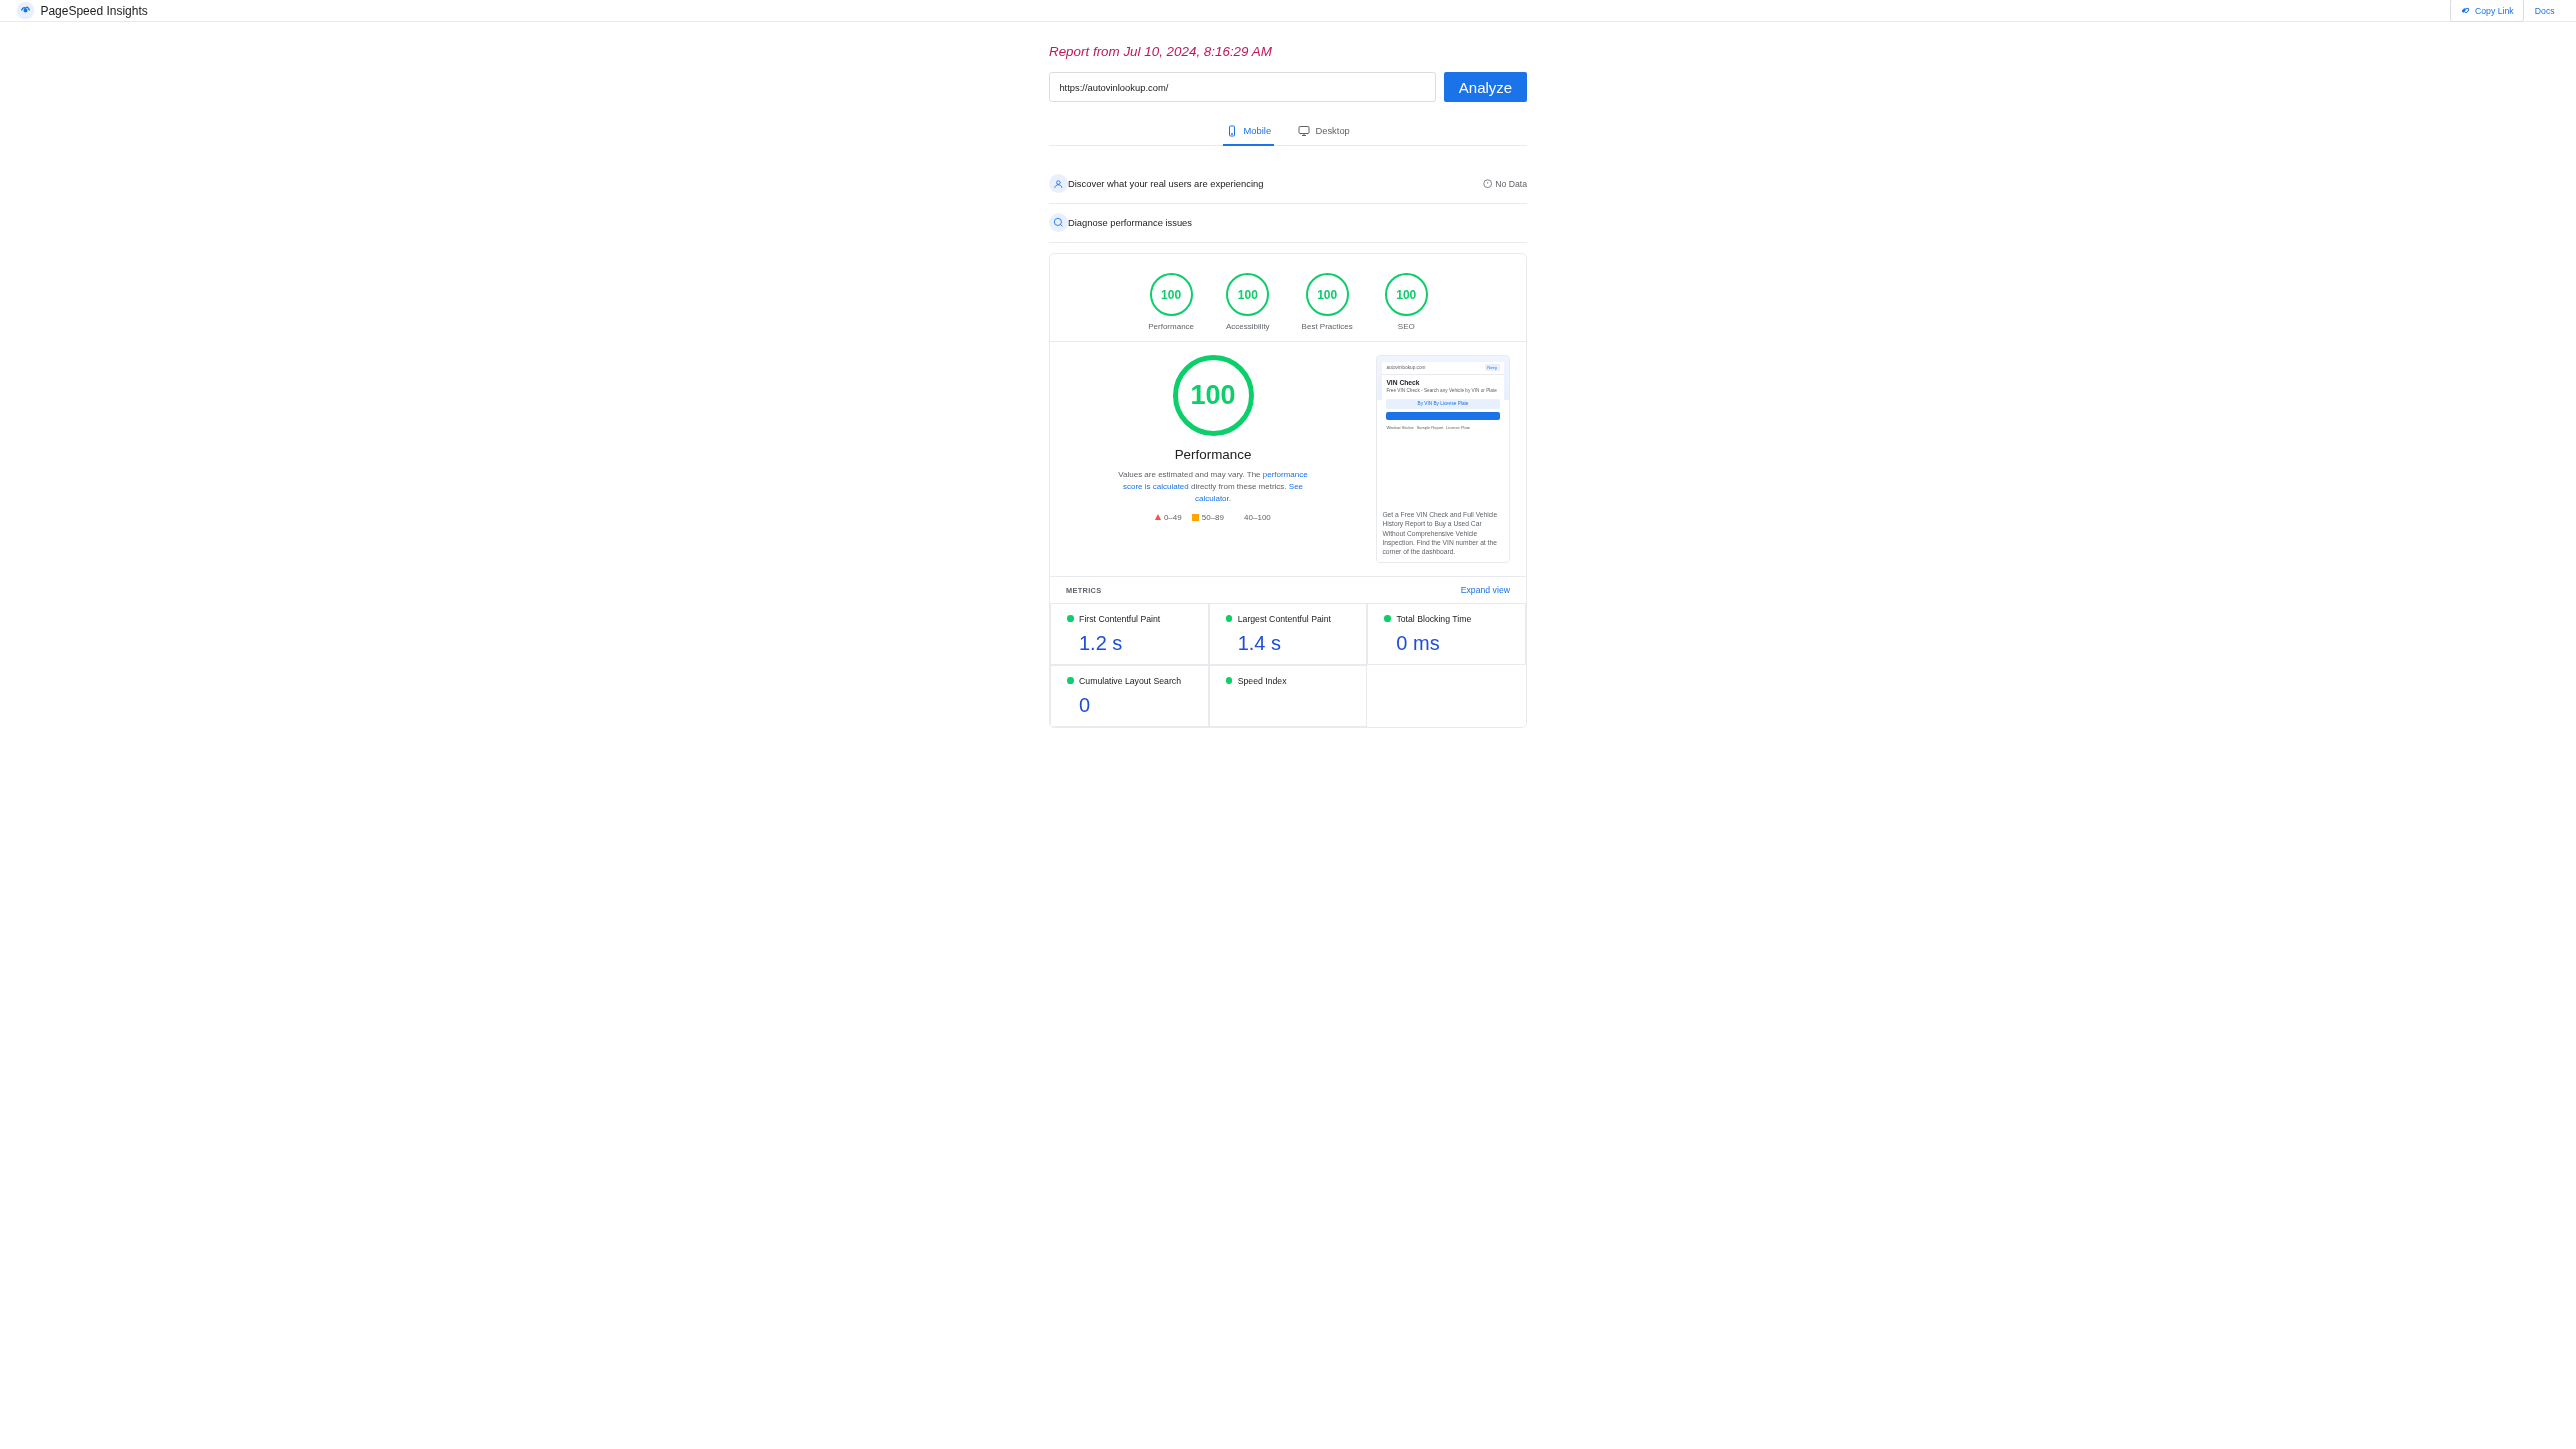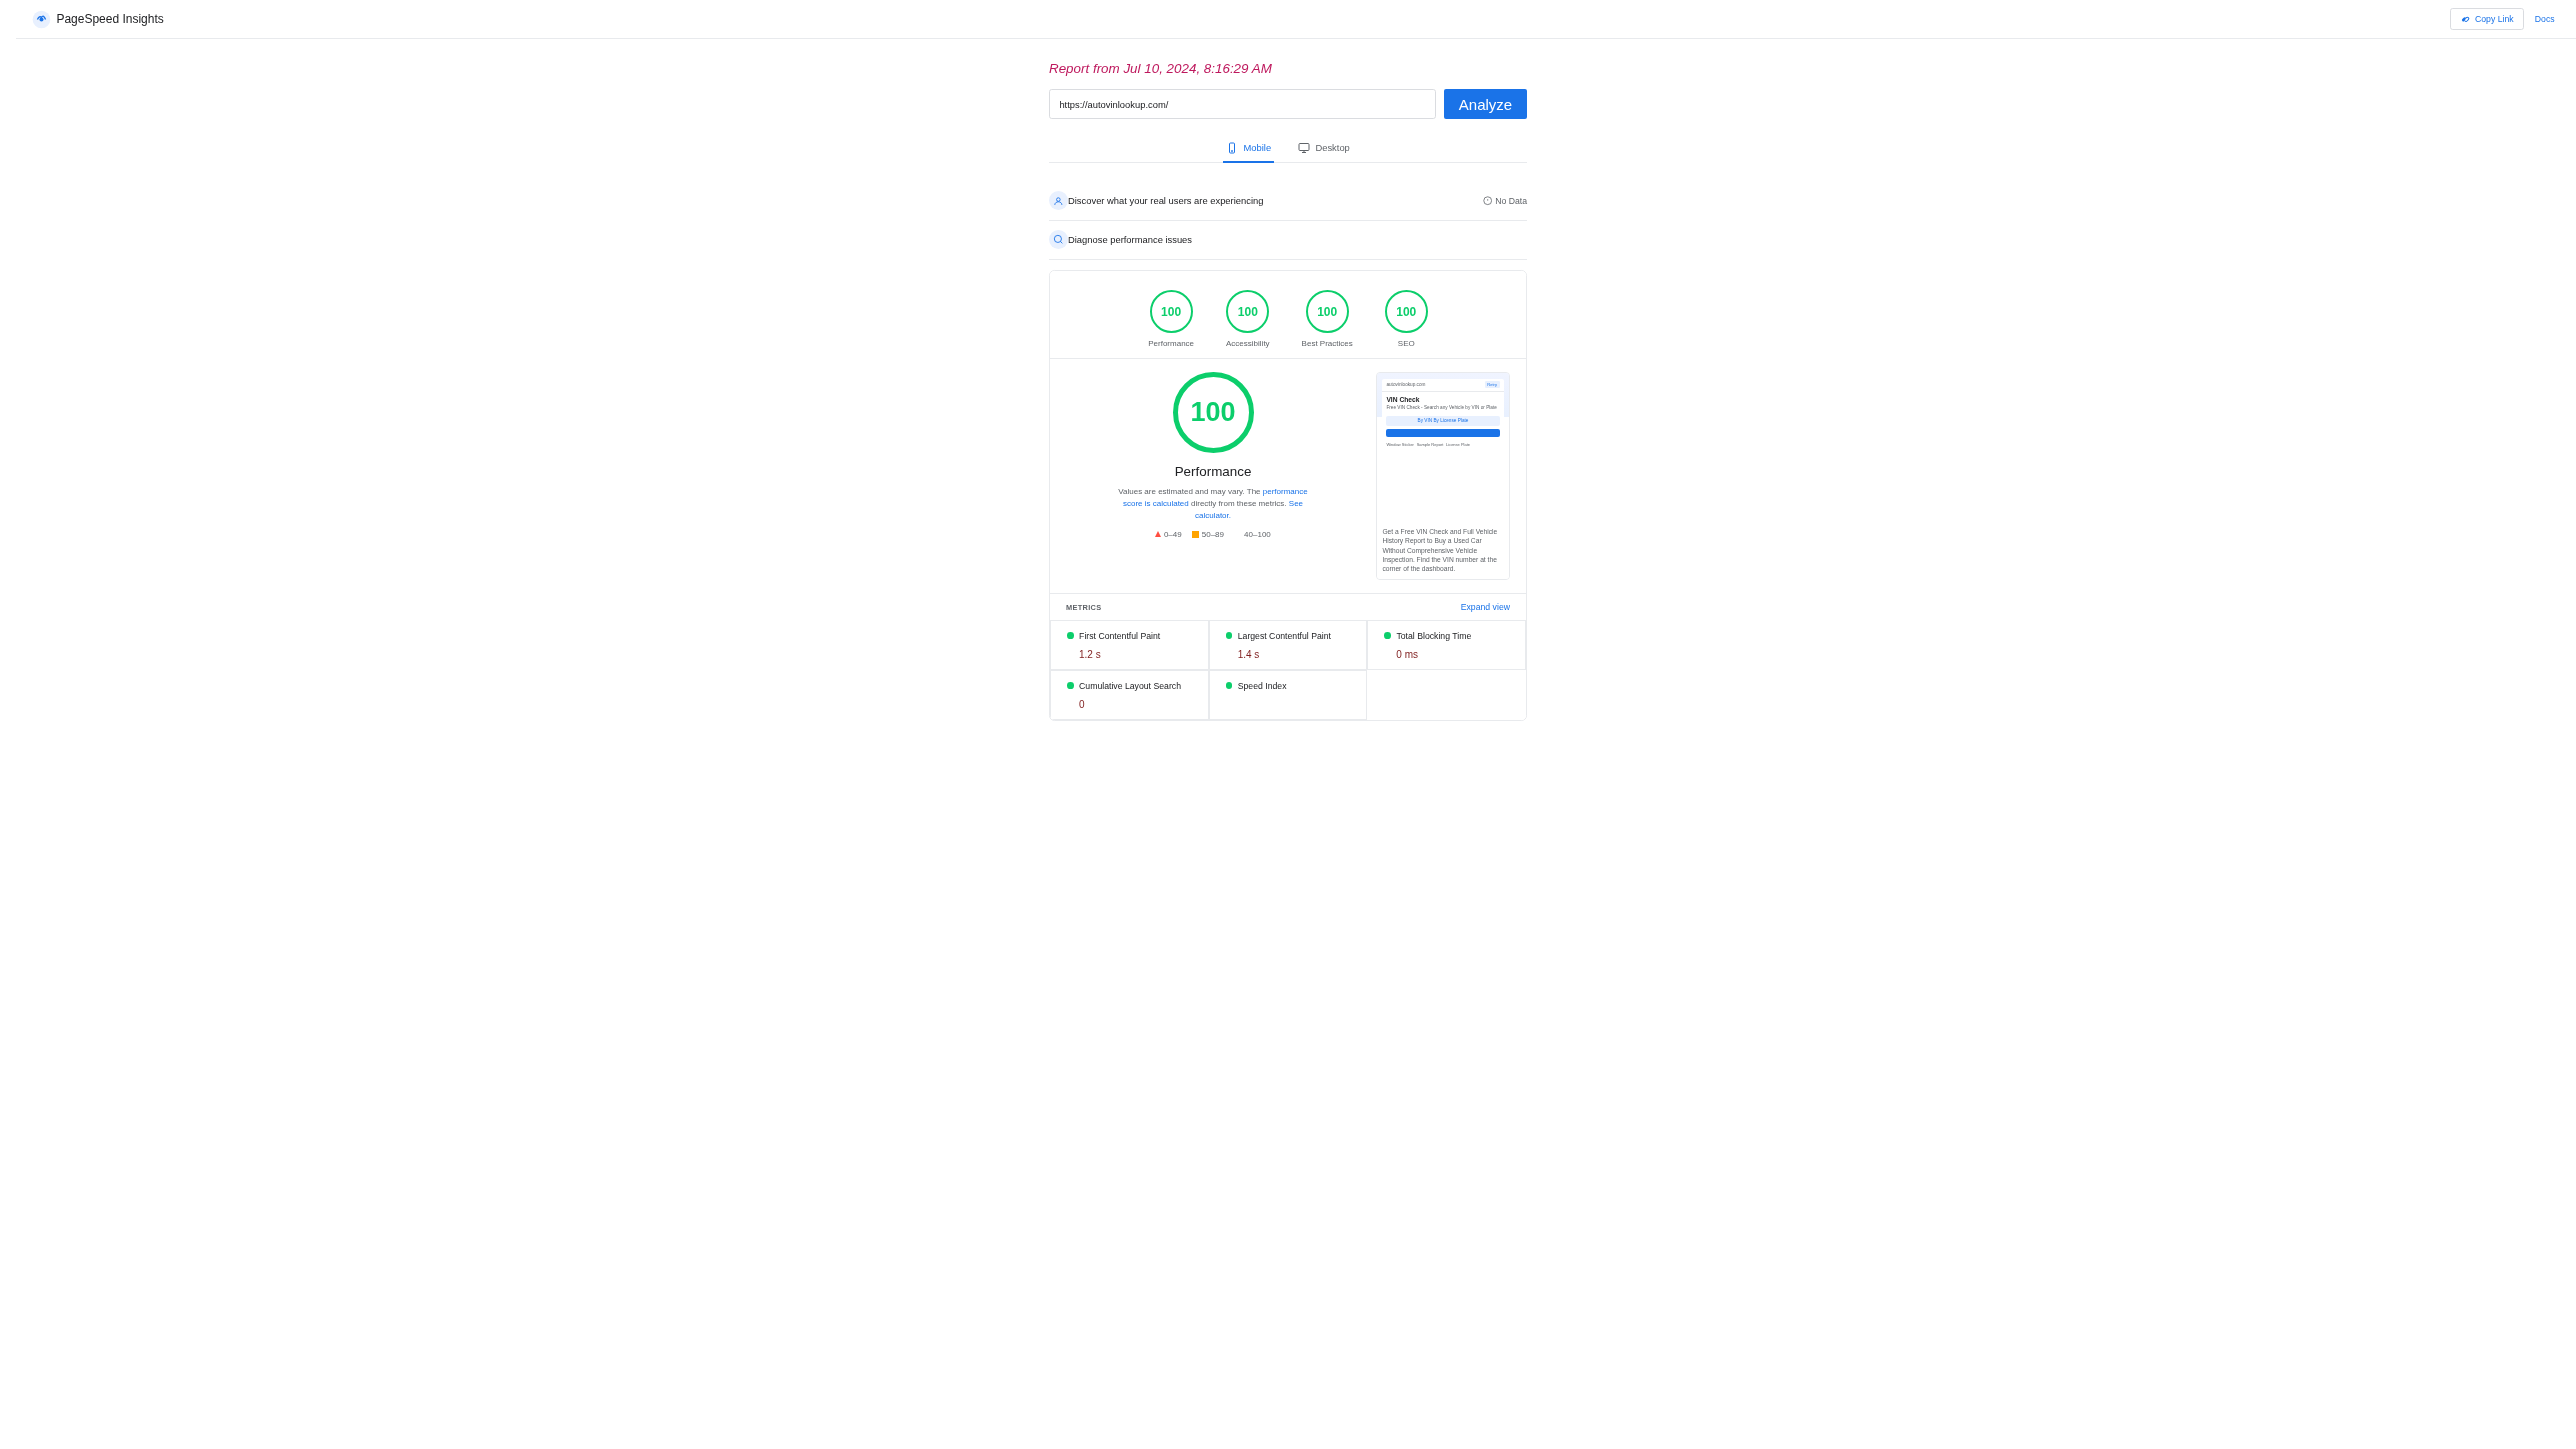--- a/index.html
+++ b/index.html
@@ -9,22 +9,21 @@
       color: #202124;
       font-size: 9.4px;
     }
     
     .header {
       display: flex;
       align-items: center;
       justify-content: space-between;
       padding: 6.7px 16px;
       border-bottom: 0.7px solid #e8eaed;
-      height: 39px;
-      margin-left: 16px;
+      height: 22px;
     }
     .header-logo {
       display: flex;
       align-items: center;
       gap: 5.4px;
     }
     .logo-icon {
       width: 19px;
       height: 19px;
     }
@@ -386,23 +385,23 @@
       margin-bottom: 2.7px;
     }
     .metric-dot {
       width: 6.7px;
       height: 6.7px;
       border-radius: 50%;
       background: #0cce6b;
       flex-shrink: 0;
     }
     .metric-value {
-      font-size: 10px;
+      font-size: 20px;
       font-weight: 400;
-      color: #7f1d1d;
+      color: #1d4ed8;
       padding-left: 12px;
       margin-top: 8px;
     }
   </style>
 </head>
 <body>
 
 <header class="header">
   <div class="header-logo">
     <svg class="logo-icon" viewBox="0 0 28 28" fill="none" xmlns="http://www.w3.org/2000/svg">

